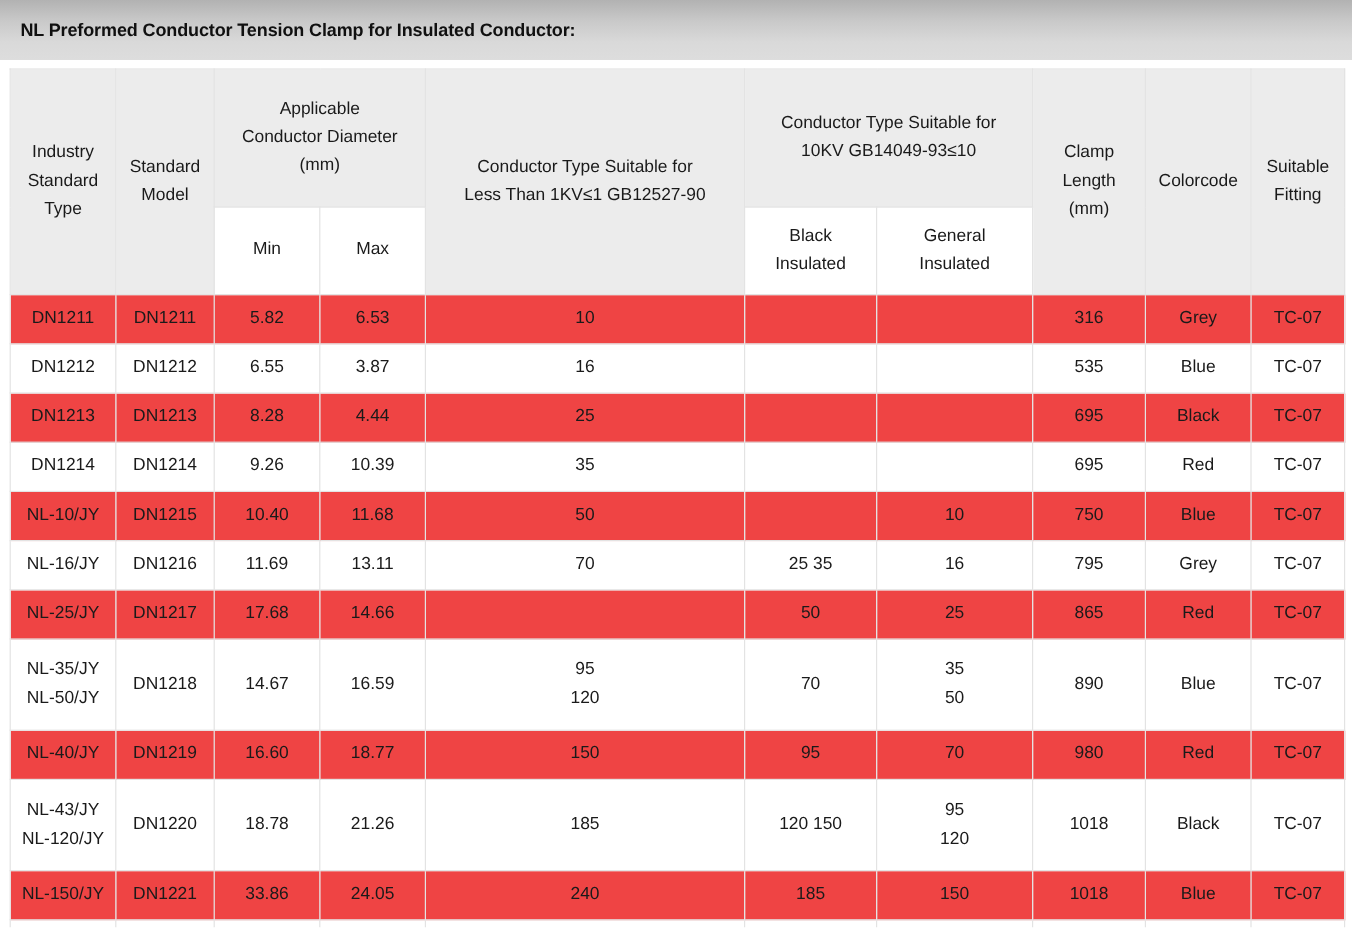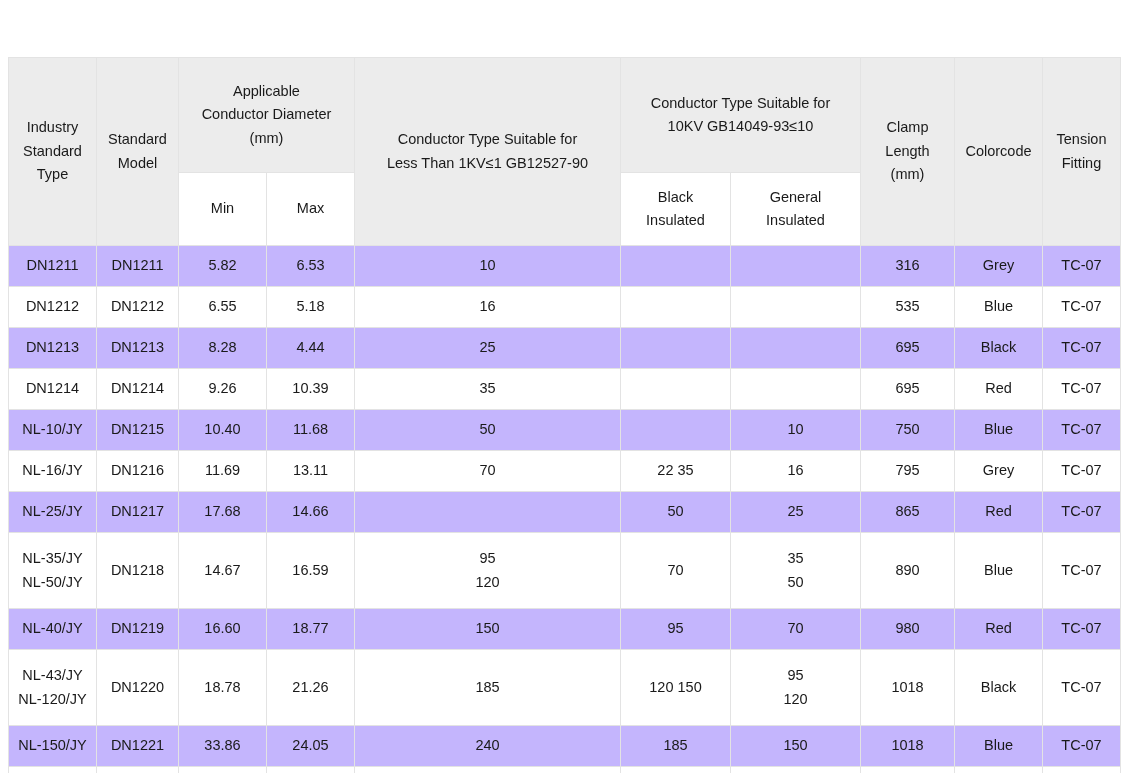--- a/index.html
+++ b/index.html
@@ -79,33 +79,36 @@
     height: 178px;
   }
   thead th.h-top {
     height: 110px;
   }
   thead th.h-bot {
     height: 68px;
   }
 
   
-  tbody tr.odd td { background: #c4b5fd; }
+  tbody tr.odd td { background: #ef4444; }
   tbody tr.even td { background: #ffffff; }
 
   tbody td { height: 36px; }
   tbody tr.tall td { height: 71px; }
 
   .stack { display: block; }
 </style>
 </head>
 <body>
 
 <div id="page">
 
+  <div class="title-bar">
+    <div class="title-text">NL Preformed Conductor Tension Clamp for Insulated Conductor:</div>
+  </div>
 
   <div class="table-wrap">
     <table class="spec">
       <colgroup>
         <col style="width:88px">
         <col style="width:82px">
         <col style="width:88px">
         <col style="width:88px">
         <col style="width:266px">
         <col style="width:110px">
@@ -131,21 +134,21 @@
             <span class="stack">Conductor Type Suitable for</span>
             <span class="stack">10KV GB14049-93≤10</span>
           </th>
           <th class="h-tall" rowspan="2">
             <span class="stack">Clamp</span>
             <span class="stack">Length</span>
             <span class="stack">(mm)</span>
           </th>
           <th class="h-tall" rowspan="2">Colorcode</th>
           <th class="h-tall" rowspan="2">
-            <span class="stack">Tension</span>
+            <span class="stack">Suitable</span>
             <span class="stack">Fitting</span>
           </th>
         </tr>
         <tr>
           <th class="sub h-bot">Min</th>
           <th class="sub h-bot">Max</th>
           <th class="sub h-bot">
             <span class="stack">Black</span>
             <span class="stack">Insulated</span>
           </th>
@@ -192,21 +195,21 @@
             <td>
               <span class="stack l1">DN1212</span>
             </td>
             <td>
               <span class="stack l1">DN1212</span>
             </td>
             <td>
               <span class="stack l1">6.55</span>
             </td>
             <td>
-              <span class="stack l1">5.18</span>
+              <span class="stack l1">3.87</span>
             </td>
             <td>
               <span class="stack l1">16</span>
             </td>
             <td>
               <span class="stack l1"></span>
             </td>
             <td>
               <span class="stack l1"></span>
             </td>
@@ -326,21 +329,21 @@
             <td>
               <span class="stack l1">11.69</span>
             </td>
             <td>
               <span class="stack l1">13.11</span>
             </td>
             <td>
               <span class="stack l1">70</span>
             </td>
             <td>
-              <span class="stack l1">22 35</span>
+              <span class="stack l1">25 35</span>
             </td>
             <td>
               <span class="stack l1">16</span>
             </td>
             <td>
               <span class="stack l1">795</span>
             </td>
             <td>
               <span class="stack l1">Grey</span>
             </td>

